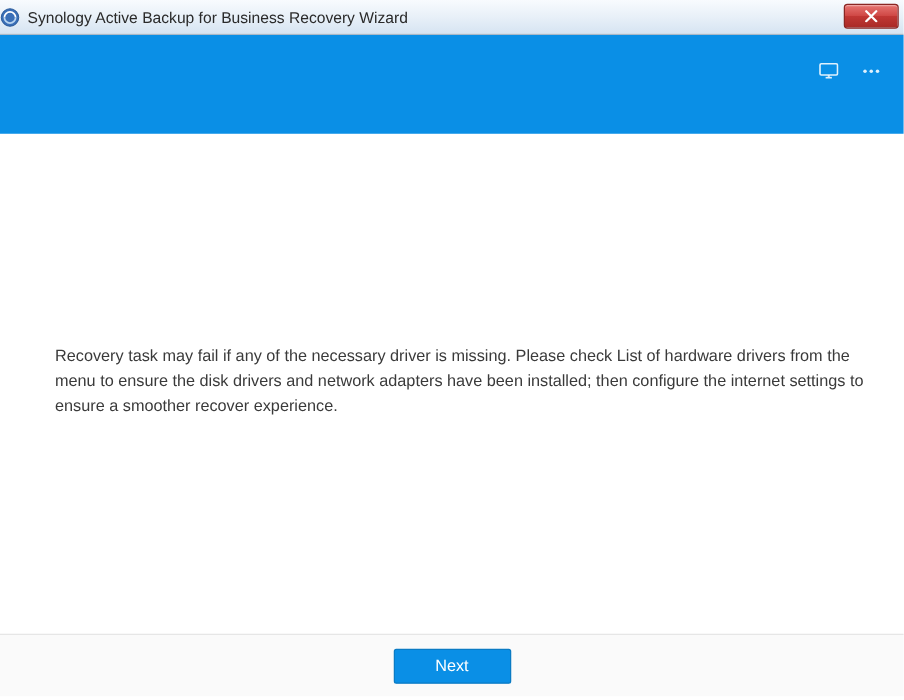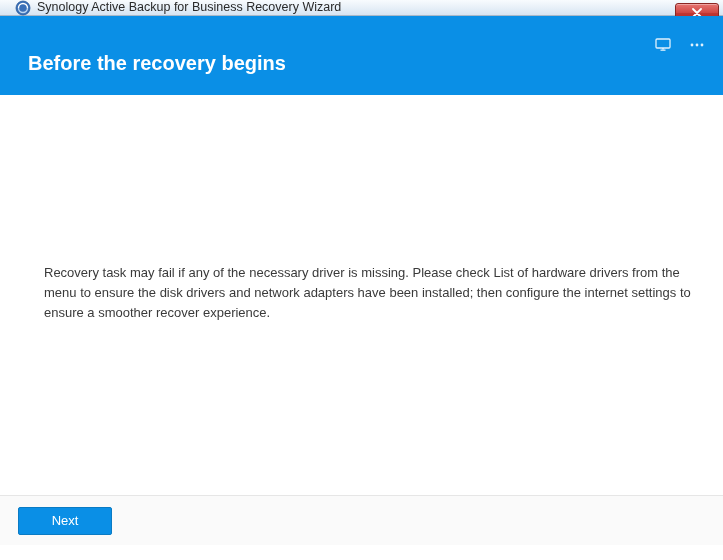--- a/index.html
+++ b/index.html
@@ -4,26 +4,26 @@
   <style>
     * { margin: 0; padding: 0; box-sizing: border-box; }
     body {
       font-family: "Segoe UI", Tahoma, sans-serif;
       width: 723px;
       height: 560px;
       background: #fff;
       overflow: hidden;
     }
     .titlebar {
-      height: 16px;
+      height: 28px;
       background: linear-gradient(to bottom, #f8fbfe 0%, #e8f0f8 50%, #d6e4f2 100%);
       border-bottom: 1px solid #a8b8c8;
       display: flex;
-      align-items: flex-start;
-      padding: 0 15px;
+      align-items: center;
+      padding: 0 0;
       position: relative;
     }
     .titlebar-icon {
       width: 16px;
       height: 16px;
       margin-right: 6px;
       display: inline-flex;
       align-items: center;
       justify-content: center;
     }
@@ -91,21 +91,21 @@
       line-height: 1.55;
       color: #3a3a3a;
       margin-left: 24px;
     }
     .footer {
       height: 50px;
       border-top: 1px solid #e6e6e6;
       background: #fafafa;
       display: flex;
       align-items: center;
-      justify-content: flex-start;
+      justify-content: center;
       padding: 0 18px;
     }
     .next-btn {
       background: #0a8fe6;
       color: #fff;
       border: 1px solid #0a7bc4;
       width: 94px;
       height: 28px;
       font-size: 13px;
       border-radius: 2px;
@@ -126,21 +126,20 @@
   </span>
   <span class="titlebar-text">Synology Active Backup for Business Recovery Wizard</span>
   <div class="close-btn">
     <svg width="12" height="10" viewBox="0 0 12 10">
       <path d="M2 1 L10 9 M10 1 L2 9" stroke="#fff" stroke-width="1.8" stroke-linecap="round"></path>
     </svg>
   </div>
 </div>
 
 <div class="banner">
-  <h1>Before the recovery begins</h1>
   <div class="banner-icons">
     <span class="ic-btn">
       <svg width="16" height="14" viewBox="0 0 16 14">
         <rect x="1" y="1" width="14" height="9" rx="1" fill="none" stroke="currentColor" stroke-width="1.3"></rect>
         <rect x="5.5" y="11.5" width="5" height="1.3" fill="currentColor"></rect>
         <rect x="7.2" y="10" width="1.6" height="1.5" fill="currentColor"></rect>
       </svg>
     </span>
     <span class="ic-btn">
       <svg width="16" height="14" viewBox="0 0 16 14">

